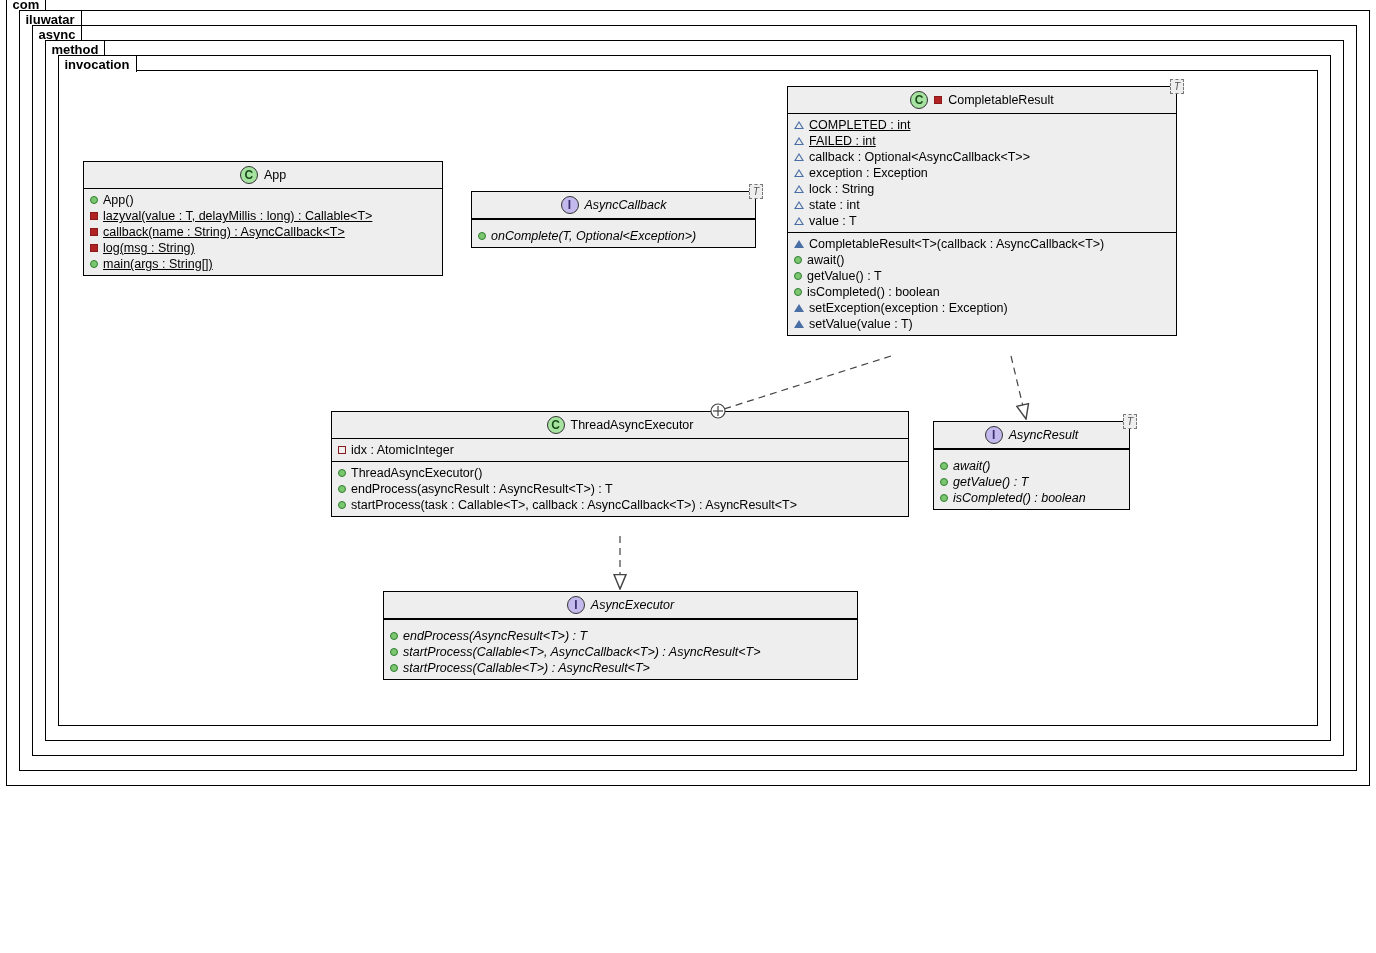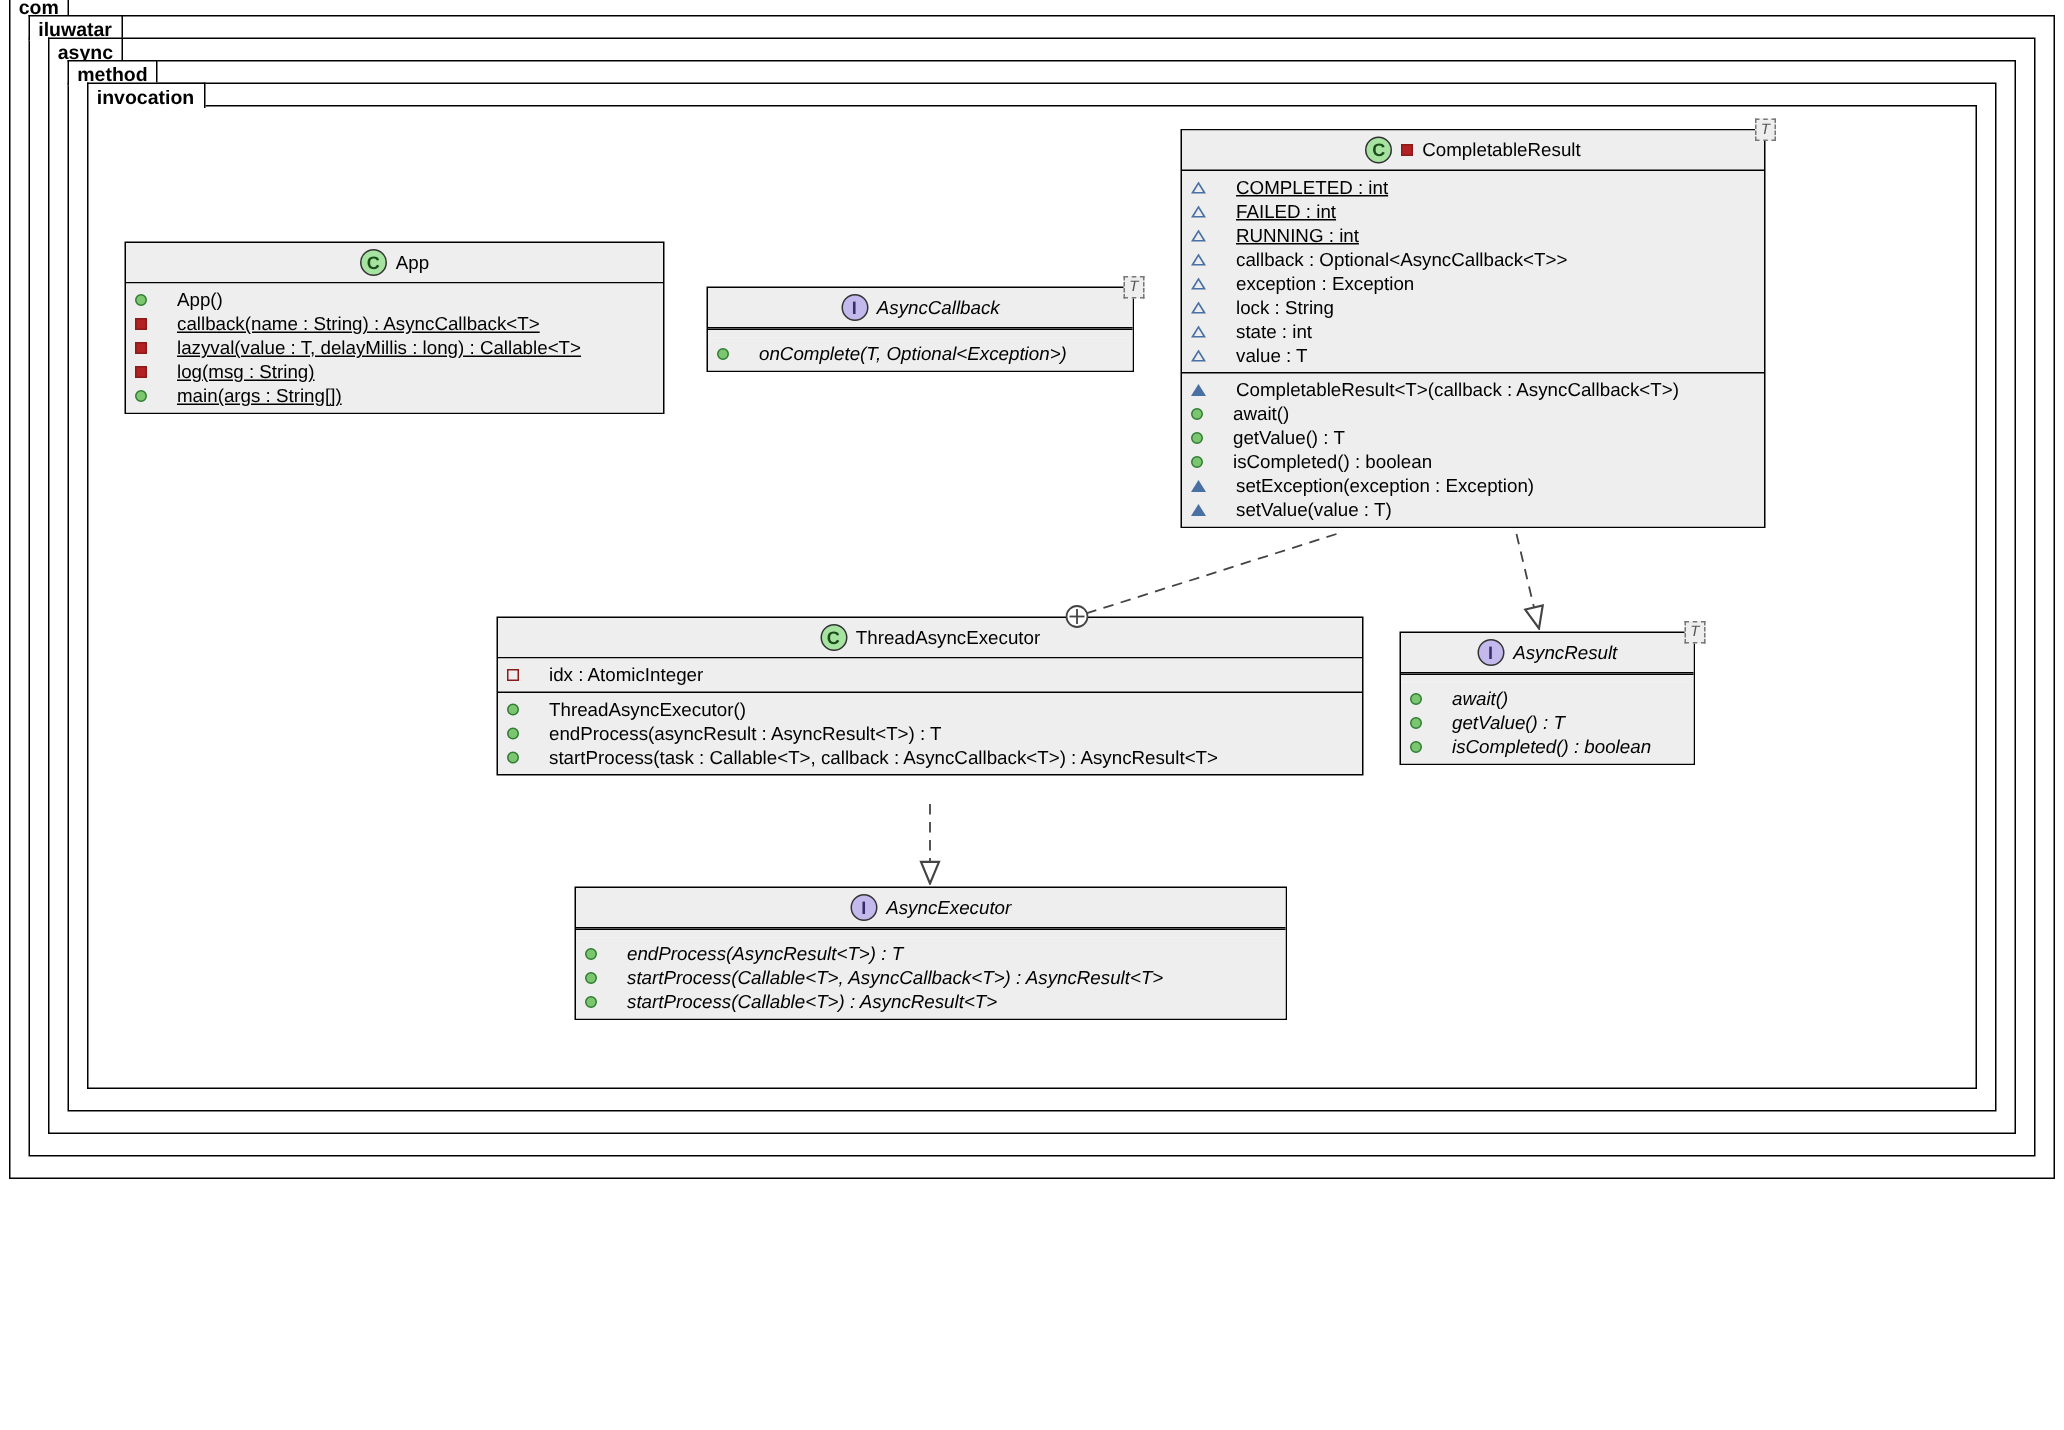--- a/index.html
+++ b/index.html
@@ -77,21 +77,21 @@
   .tparam {
     position:absolute;
     top:-8px; right:-8px;
     border:1px dashed #777;
     background:#eee;
     font-size:10px;
     padding:1px 3px;
     font-style: italic;
     color:#555;
   }
-  .row { display:flex; align-items:center; gap:20px; padding:1px 0; white-space:nowrap; }
+  .row { display:flex; align-items:center; gap:5px; padding:1px 0; white-space:nowrap; }
   .row .txt { }
   .row .txt.underline { text-decoration: underline; }
   .row .txt.italic { font-style: italic; }
   .sq {
     width:8px; height:8px; display:inline-block;
     border:1px solid;
   }
   .sq.red-fill { border-color:#8b1a1a; background:#b22222; }
   .sq.red-open { border-color:#8b1a1a; background:transparent; }
   .dot {
@@ -134,25 +134,25 @@
                 <span class="badge c">C</span>
                 <span>App</span>
               </div>
               <div class="section" id="app-members">
                   <div class="row">
                     <span class="dot"></span>
                     <span class="txt ">App()</span>
                   </div>
                   <div class="row">
                     <span class="sq red-fill"></span>
+                    <span class="txt underline">lazyval(value : T, delayMillis : long) : Callable&lt;T&gt;</span>
+                  </div>
+                  <div class="row">
+                    <span class="sq red-fill"></span>
                     <span class="txt underline">callback(name : String) : AsyncCallback&lt;T&gt;</span>
-                  </div>
-                  <div class="row">
-                    <span class="sq red-fill"></span>
-                    <span class="txt underline">lazyval(value : T, delayMillis : long) : Callable&lt;T&gt;</span>
                   </div>
                   <div class="row">
                     <span class="sq red-fill"></span>
                     <span class="txt underline">log(msg : String)</span>
                   </div>
                   <div class="row">
                     <span class="dot"></span>
                     <span class="txt underline">main(args : String[])</span>
                   </div>
                 </div>
@@ -180,24 +180,20 @@
                 <span>CompletableResult</span>
               </div>
               <div class="section" id="completableResult-fields">
                   <div class="row">
                     <span class="tri blue-open"></span>
                     <span class="txt underline">COMPLETED : int</span>
                   </div>
                   <div class="row">
                     <span class="tri blue-open"></span>
                     <span class="txt underline">FAILED : int</span>
-                  </div>
-                  <div class="row">
-                    <span class="tri blue-open"></span>
-                    <span class="txt underline">RUNNING : int</span>
                   </div>
                   <div class="row">
                     <span class="tri blue-open"></span>
                     <span class="txt ">callback : Optional&lt;AsyncCallback&lt;T&gt;&gt;</span>
                   </div>
                   <div class="row">
                     <span class="tri blue-open"></span>
                     <span class="txt ">exception : Exception</span>
                   </div>
                   <div class="row">

